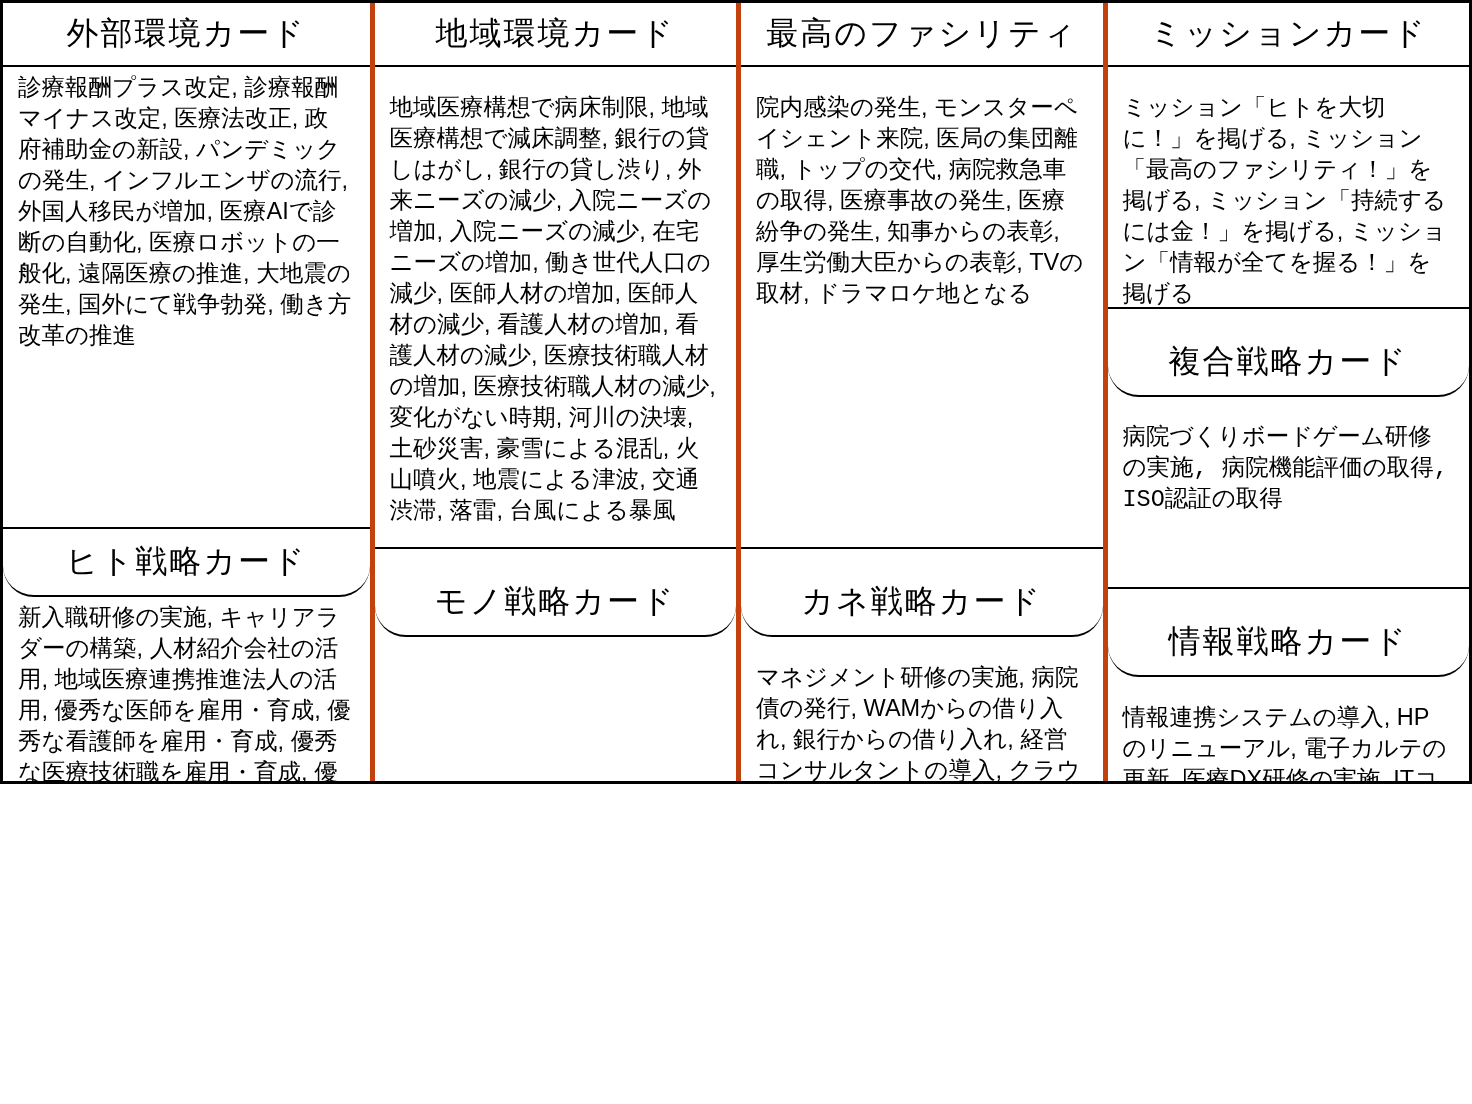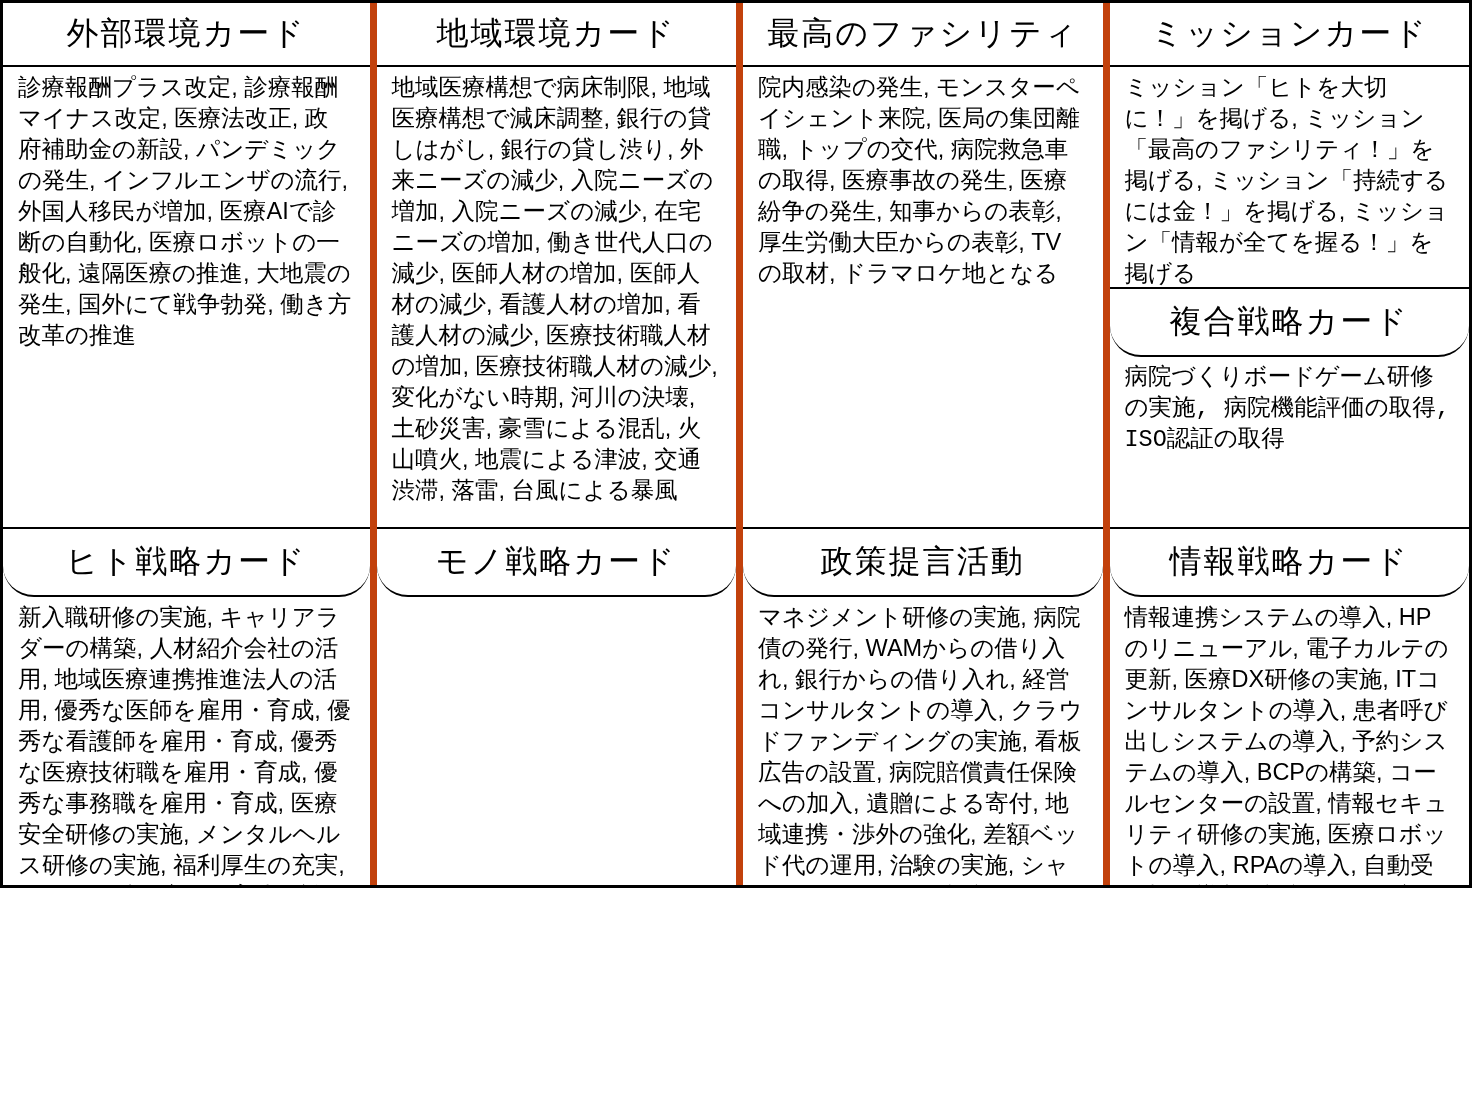--- a/index.html
+++ b/index.html
@@ -3,37 +3,38 @@
 <meta charset="utf-8">
 <style>
   html, body {
     margin: 0;
     padding: 0;
     background: #ffffff;
   }
   .sheet {
     position: relative;
     width: 1472px;
-    height: 888px;
+    height: 784px;
     box-sizing: border-box;
     background: #ffffff;
     border: 3px solid #000000;
     display: flex;
     font-family: "Liberation Sans", "DejaVu Sans", sans-serif;
     color: #000000;
     overflow: hidden;
   }
   .col {
     width: 25%;
     display: flex;
     flex-direction: column;
     box-sizing: border-box;
   }
   .col + .col {
-    border-left: 7px solid #c2410c;
+    border-left: 5px solid #c2410c;
+    gap: 20px;
   }
   .hdr {
     flex: none;
     height: 64px;
     box-sizing: border-box;
     border-bottom: 2px solid #000000;
     display: flex;
     align-items: center;
     justify-content: center;
     font-size: 32px;
@@ -96,21 +97,21 @@
 
   <div class="col">
     <div class="hdr">地域環境カード</div>
     <div class="cbody b1">地域医療構想で病床制限, 地域医療構想で減床調整, 銀行の貸しはがし, 銀行の貸し渋り, 外来ニーズの減少, 入院ニーズの増加, 入院ニーズの減少, 在宅ニーズの増加, 働き世代人口の減少, 医師人材の増加, 医師人材の減少, 看護人材の増加, 看護人材の減少, 医療技術職人材の増加, 医療技術職人材の減少, 変化がない時期, 河川の決壊, 土砂災害, 豪雪による混乱, 火山噴火, 地震による津波, 交通渋滞, 落雷, 台風による暴風</div>
     <div class="hdr2">モノ戦略カード</div>
   </div>
 
   <div class="col">
     <div class="hdr">最高のファシリティ</div>
     <div class="cbody b1">院内感染の発生, モンスターペイシェント来院, 医局の集団離職, トップの交代, 病院救急車の取得, 医療事故の発生, 医療紛争の発生, 知事からの表彰, 厚生労働大臣からの表彰, TVの取材, ドラマロケ地となる</div>
-    <div class="hdr2">政策提言活動</div>
+    <div class="hdr2">カネ戦略カード</div>
     <div class="cbody b2">マネジメント研修の実施, 病院債の発行, WAMからの借り入れ, 銀行からの借り入れ, 経営コンサルタントの導入, クラウドファンディングの実施, 看板広告の設置, 病院賠償責任保険への加入, 遺贈による寄付, 地域連携・渉外の強化, 差額ベッド代の運用, 治験の実施, シャトルバスの運行, 病院団体への加入, 政策提言活動, アウトソーシングの実施, 施設基準管理委員会の設置</div>
   </div>
 
   <div class="col">
     <div class="hdr">ミッションカード</div>
     <div class="cbody b-mission">ミッション「ヒトを大切に！」を掲げる, ミッション「最高のファシリティ！」を掲げる, ミッション「持続するには金！」を掲げる, ミッション「情報が全てを握る！」を掲げる</div>
     <div class="hdr2">複合戦略カード</div>
     <div class="cbody b-composite">病院づくりボードゲーム研修の実施, 病院機能評価の取得, ISO認証の取得</div>
     <div class="hdr2">情報戦略カード</div>
     <div class="cbody b2">情報連携システムの導入, HPのリニューアル, 電子カルテの更新, 医療DX研修の実施, ITコンサルタントの導入, 患者呼び出しシステムの導入, 予約システムの導入, BCPの構築, コールセンターの設置, 情報セキュリティ研修の実施, 医療ロボットの導入, RPAの導入, 自動受付機の導入, 病院ロゴの刷新, デザイナーによるコンサル, 院内掲示物の徹底管理, 地域向け健康相談会の実施, SNSを活用した情報提供, BCPの構築と運用, 医療連携体制の構築準備, 組織図の見直し</div>

